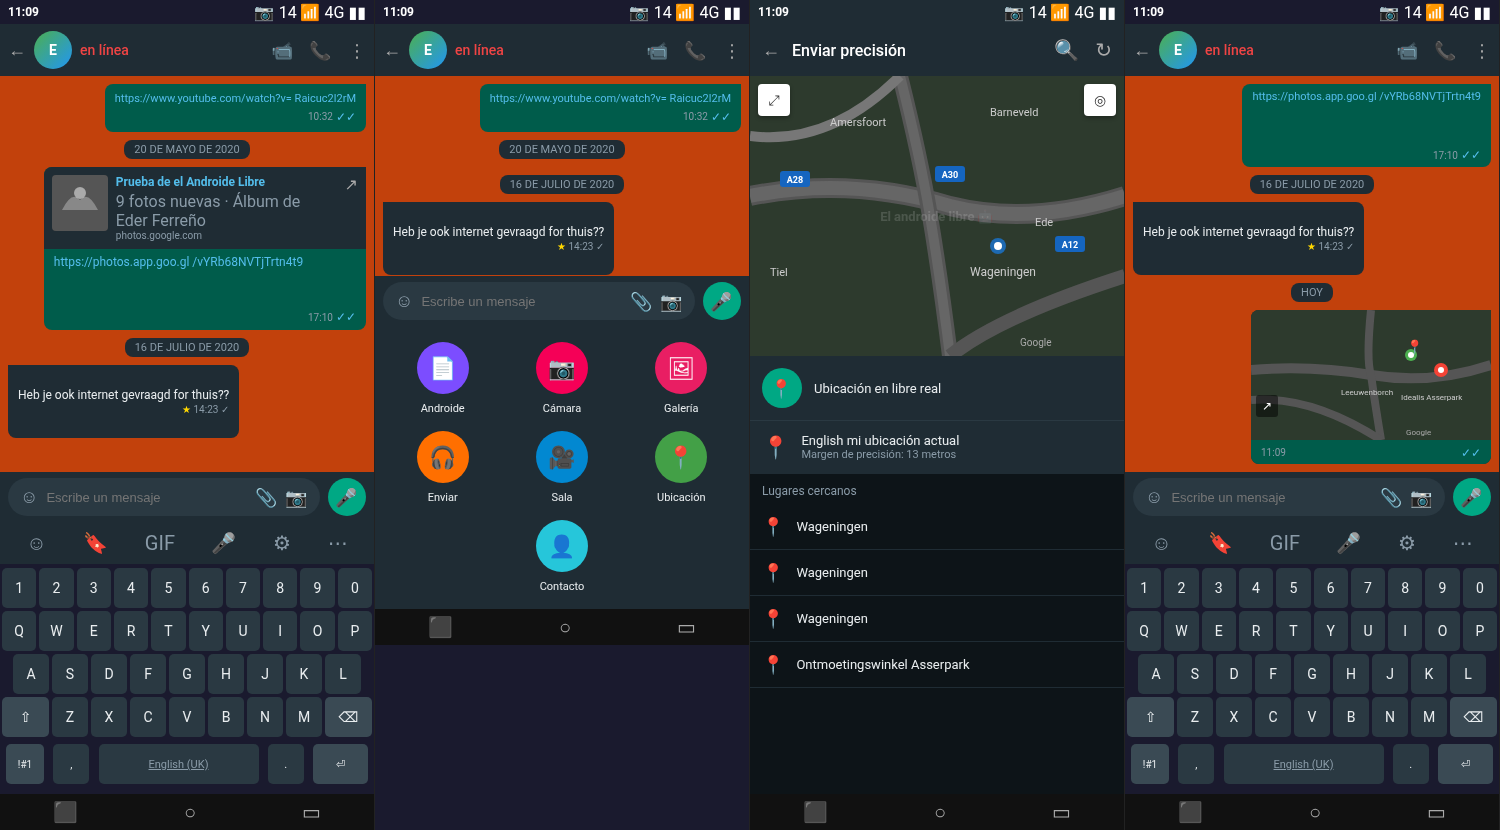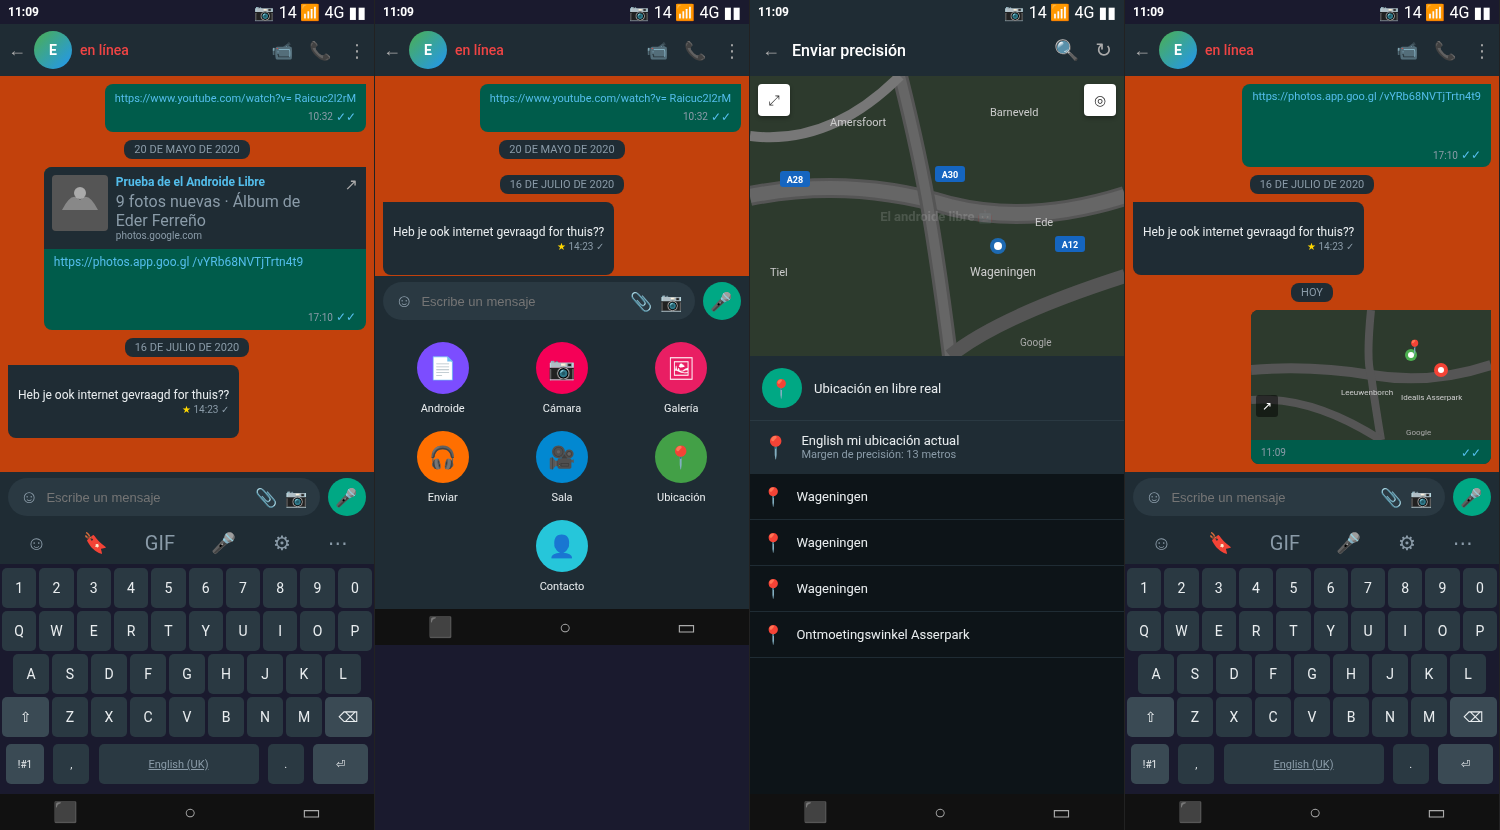--- a/index.html
+++ b/index.html
@@ -682,20 +682,21 @@
     </div>
 
     <div class="loc-item" style="background:#1f2c34;">
       <span class="loc-pin" style="color:#00a884;font-size:22px;">📍</span>
       <div>
         <div class="loc-item-name">English mi ubicación actual</div>
         <div style="color:#8a9ba8;font-size:11px;">Margen de precisión: 13 metros</div>
       </div>
     </div>
 
+    <div class="loc-section-label">Lugares cercanos</div>
 
     <div class="loc-item">
       <span class="loc-pin">📍</span>
       <span class="loc-item-name">Wageningen</span>
     </div>
     <div class="loc-item">
       <span class="loc-pin">📍</span>
       <span class="loc-item-name">Wageningen</span>
     </div>
     <div class="loc-item">

